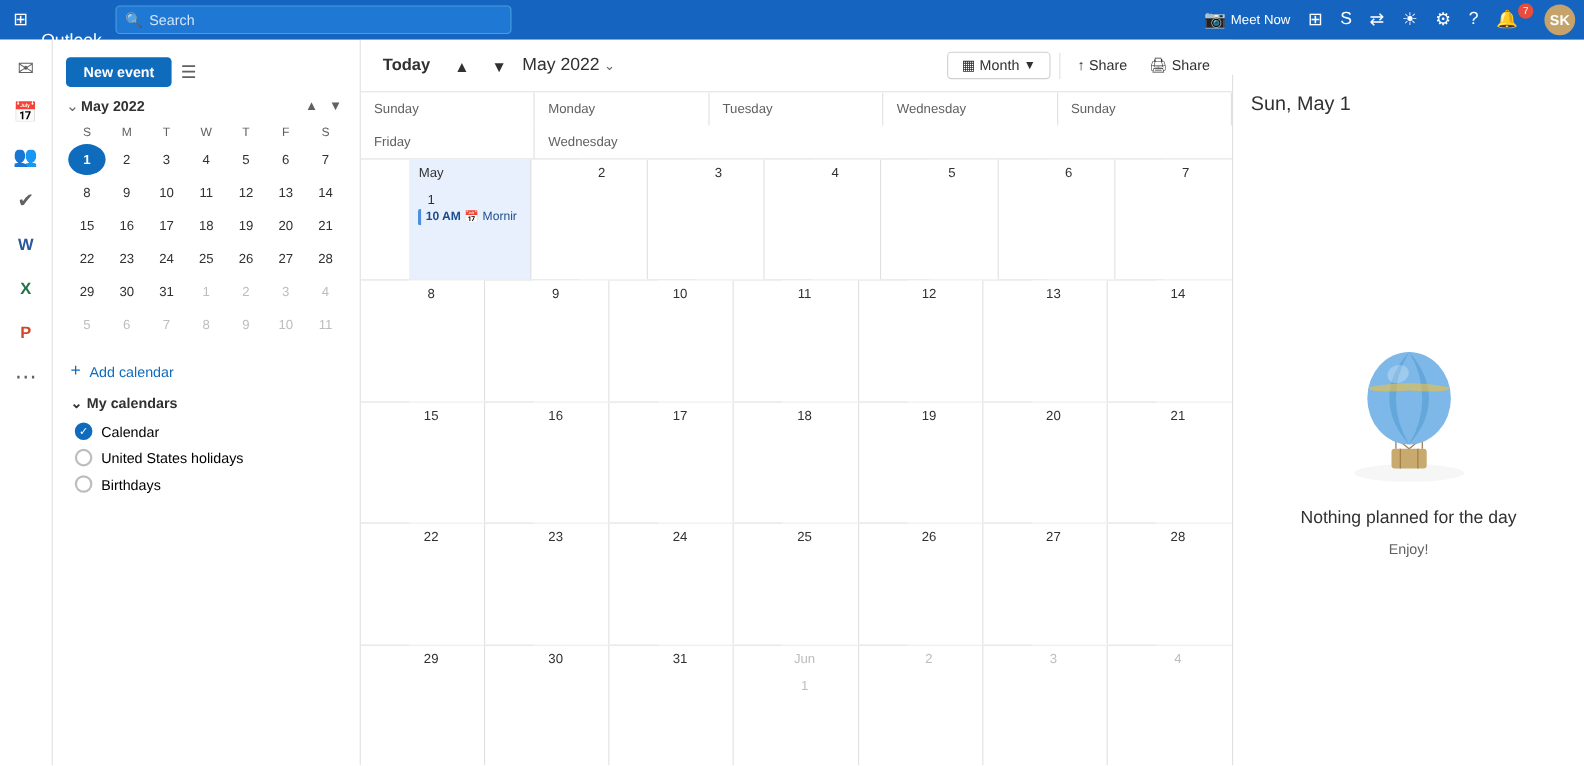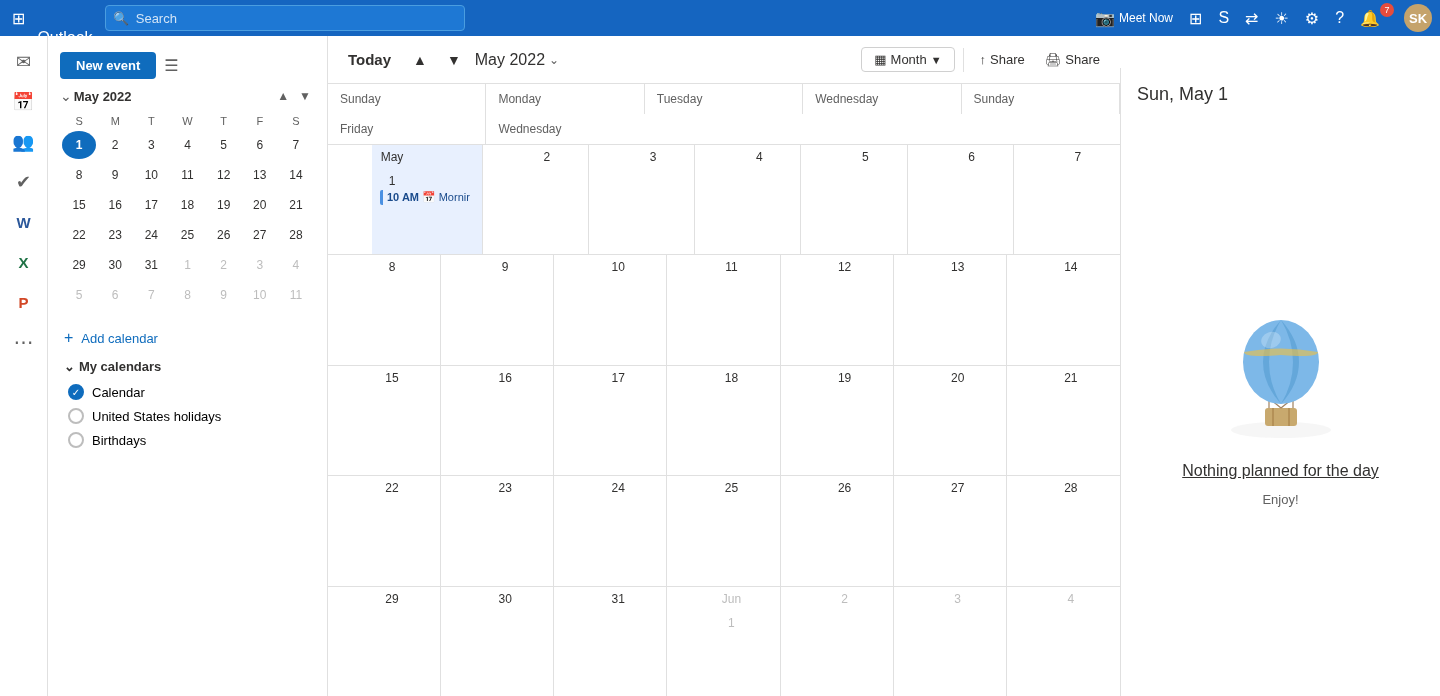--- a/index.html
+++ b/index.html
@@ -375,21 +375,20 @@
       justify-content: center;
       flex: 1;
       gap: 12px;
     }
     .balloon-svg { width: 160px; height: 160px; }
     .nothing-planned {
       font-size: 16px;
       color: #323130;
       font-weight: 400;
       text-align: center;
-      text-decoration: underline;
     }
     .enjoy-text {
       font-size: 13px;
       color: #616161;
       text-align: center;
     }
   </style>
 </head>
 <body>
 

